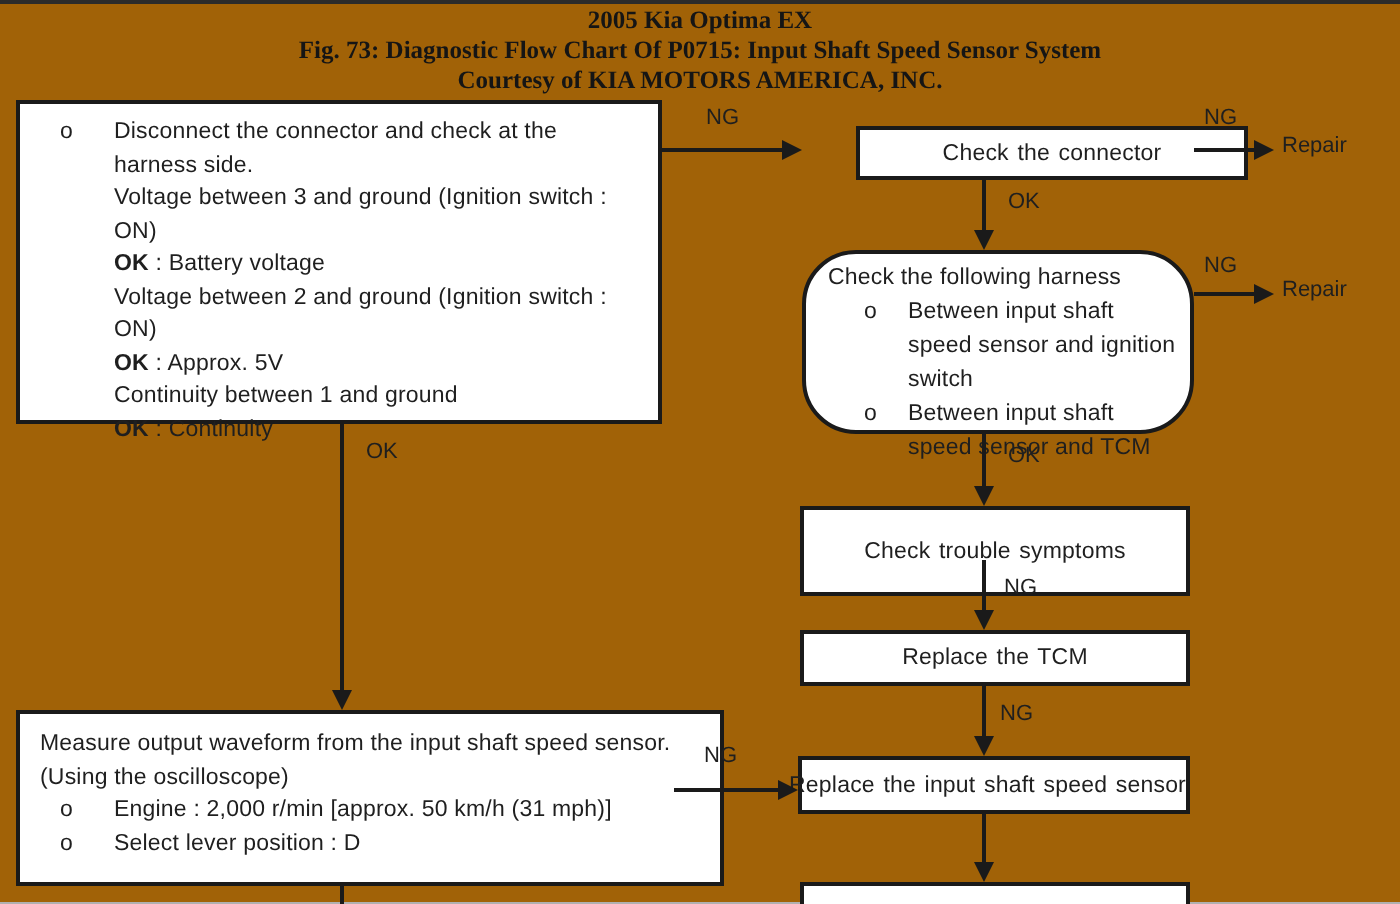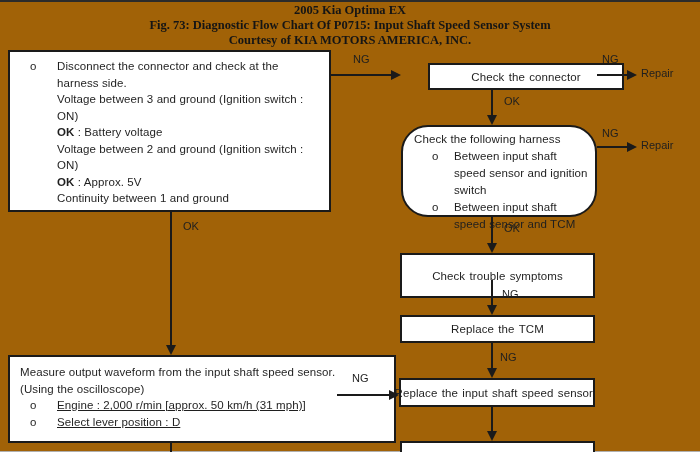--- a/index.html
+++ b/index.html
@@ -24,21 +24,21 @@
   .arow { display:flex; line-height:16.5px; }
   .abul { flex:none; width:27px; padding-left:10px; box-sizing:content-box; }
   .atxt { flex:1; }
 
   .hrow { display:flex; line-height:17px; }
   .hbul { flex:none; width:22px; padding-left:18px; box-sizing:content-box; }
   .htxt { flex:1; }
 
   .wrow { display:flex; line-height:16.5px; }
   .wbul { flex:none; width:27px; padding-left:10px; box-sizing:content-box; }
-  .wtxt { flex:1;text-decoration:underline; }
+  .wtxt { flex:1; }
   .nowrap { white-space:nowrap; }
 
   .hline { position:absolute; height:2px; background:#1a1a1a; }
   .vline { position:absolute; width:2px;  background:#1a1a1a; }
   .arr-r { position:absolute; width:0; height:0;
            border-top:5px solid transparent; border-bottom:5px solid transparent;
            border-left:10px solid #1a1a1a; }
   .arr-d { position:absolute; width:0; height:0;
            border-left:5px solid transparent; border-right:5px solid transparent;
            border-top:10px solid #1a1a1a; }
@@ -60,20 +60,21 @@
   <div class="box" style="left:8px; top:50px; width:323px; height:162px; padding:6px 6px 0 10px;">
     <div class="arow">
       <span class="abul">o</span>
       <span class="atxt">Disconnect the connector and check at the harness side.</span>
     </div>
     <div class="ln ind">Voltage between 3 and ground (Ignition switch : ON)</div>
     <div class="ln ind"><b>OK</b><span> : Battery voltage</span></div>
     <div class="ln ind">Voltage between 2 and ground (Ignition switch : ON)</div>
     <div class="ln ind"><b>OK</b><span> : Approx. 5V</span></div>
     <div class="ln ind">Continuity between 1 and ground</div>
+    <div class="ln ind"><b>OK</b><span> : Continuity</span></div>
   </div>
 
   <div class="box center" style="left:401px; top:63px; width:196px; height:27px;margin-left:27px;">
     <span>Check the connector</span>
   </div>
 
   <div class="box" style="left:401px; top:125px; width:196px; height:92px; padding:4px 4px 0 11px;border-radius:27px;">
     <div class="ln" style="line-height:17px;">Check the following harness</div>
     <div class="hrow">
       <span class="hbul">o</span>
@@ -92,21 +93,21 @@
   <div class="box center" style="left:400px; top:315px; width:195px; height:28px;">
     <span>Replace the TCM</span>
   </div>
 
   <div class="box center" style="left:399px; top:378px; width:196px; height:29px;justify-content:flex-end;">
     <span>Replace the input shaft speed sensor</span>
   </div>
 
   <div class="box" style="left:400px; top:441px; width:195px; height:11px; border-bottom:none;"></div>
 
-  <div class="box" style="left:8px; top:355px; width:388px; height:88px; padding:7px 2px 0 10px;">
+  <div class="box" style="left:8px; top:355px; width:354px; height:88px; padding:7px 2px 0 10px;">
     <div class="ln nowrap">Measure output waveform from the input shaft speed sensor.</div>
     <div class="ln">(Using the oscilloscope)</div>
     <div class="wrow">
       <span class="wbul">o</span>
       <span class="wtxt">Engine : 2,000 r/min [approx. 50 km/h (31 mph)]</span>
     </div>
     <div class="wrow">
       <span class="wbul">o</span>
       <span class="wtxt">Select lever position : D</span>
     </div>

